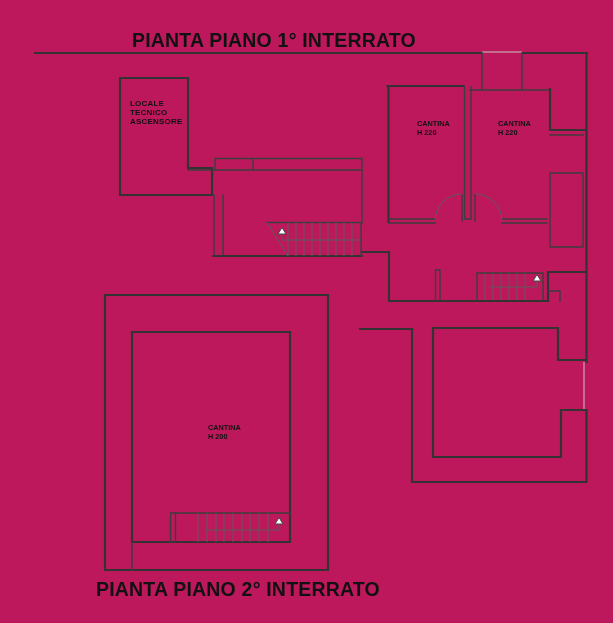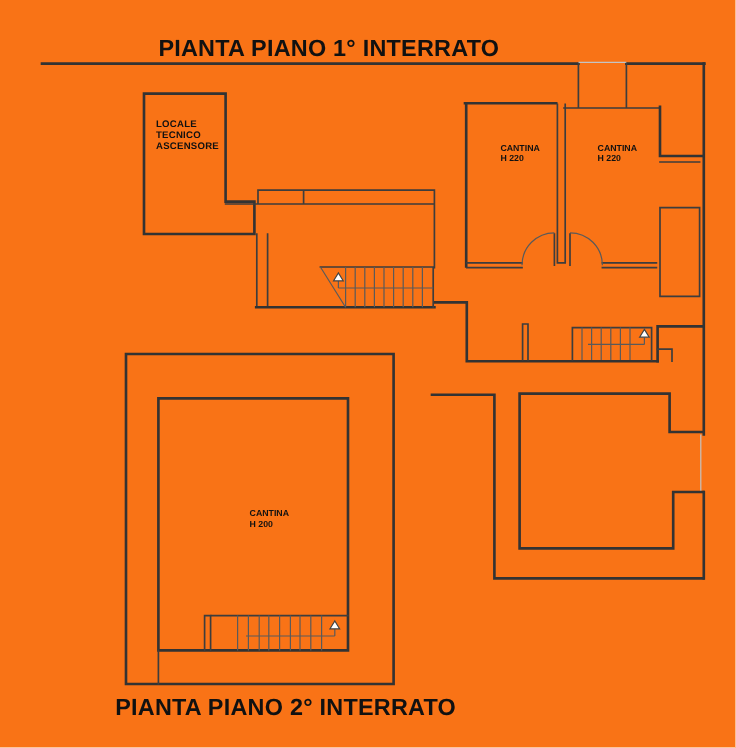--- a/index.html
+++ b/index.html
@@ -1,16 +1,16 @@
 <!DOCTYPE html>
 <html><head>
 <meta charset="utf-8">
 <style>
   html,body{margin:0;padding:0;background:#ffffff;}
-  #stage{position:relative;width:613px;height:623px;background:#f97316;overflow:hidden;}
+  #stage{position:relative;width:613px;height:623px;background:#be185d;overflow:hidden;}
   svg{display:block;}
   .w2{stroke:#333333;stroke-width:2.2;fill:none;stroke-linecap:square;}
   .w14{stroke:#3d3d3d;stroke-width:1.4;fill:none;stroke-linecap:square;}
   .s1{stroke:#5a5a5a;stroke-width:1;fill:none;}
   .lt{stroke:#c4c4c4;stroke-width:1;fill:none;}
   .arrowhead{fill:#ffffff;stroke:#444444;stroke-width:1;}
   text{fill:#111111;font-family:"Liberation Sans",sans-serif;font-weight:bold;}
   .title{font-size:19.5px;text-anchor:middle;letter-spacing:0.2px;}
   .rlabel{font-size:7.3px;}
   .rlabel-big{font-size:8px;letter-spacing:0.2px;}

